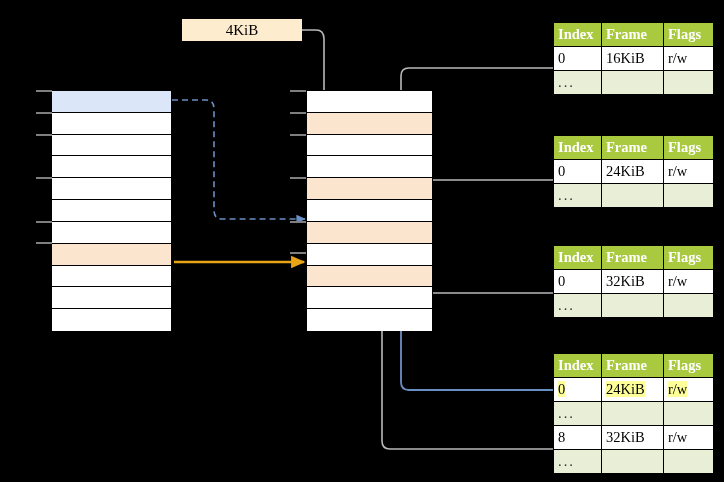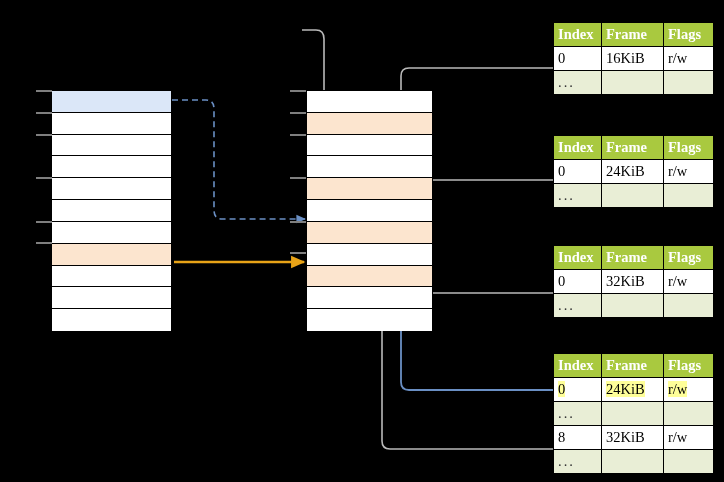--- a/index.html
+++ b/index.html
@@ -115,20 +115,21 @@
 
     <path d="M553,449 L390,449 Q382,449 382,441 L382,272" fill="none" stroke="#b9b9b9" stroke-width="1.6" marker-end="url(#ahGray)"></path>
 
     <path d="M553,390 L409,390 Q401,390 401,382 L401,218" fill="none" stroke="#6a8fc4" stroke-width="1.8" marker-end="url(#ahBlue)"></path>
 
     <path d="M172,100 L206,100 Q214,100 214,109 L214,210 Q214,219 222,219 L305,219" fill="none" stroke="#6a8fc4" stroke-width="1.6" stroke-dasharray="6 4" marker-end="url(#ahBlue)"></path>
 
     <path d="M174,262 L304,262" fill="none" stroke="#e8a317" stroke-width="2.4" marker-end="url(#ahOrange)"></path>
   </svg>
 
+  <div class="sizebox" style="left:182px; top:19px; width:120px; height:22px;">4KiB</div>
 
   <div class="col" id="leftcol" style="left:51px; top:90px; width:121px; height:240px;">
       <div class="cell blue" style="height: 21.8182px;"></div>
       <div class="cell" style="height: 21.8182px;"></div>
       <div class="cell" style="height: 21.8182px;"></div>
       <div class="cell" style="height: 21.8182px;"></div>
       <div class="cell" style="height: 21.8182px;"></div>
       <div class="cell" style="height: 21.8182px;"></div>
       <div class="cell" style="height: 21.8182px;"></div>
       <div class="cell peach" style="height: 21.8182px;"></div>

